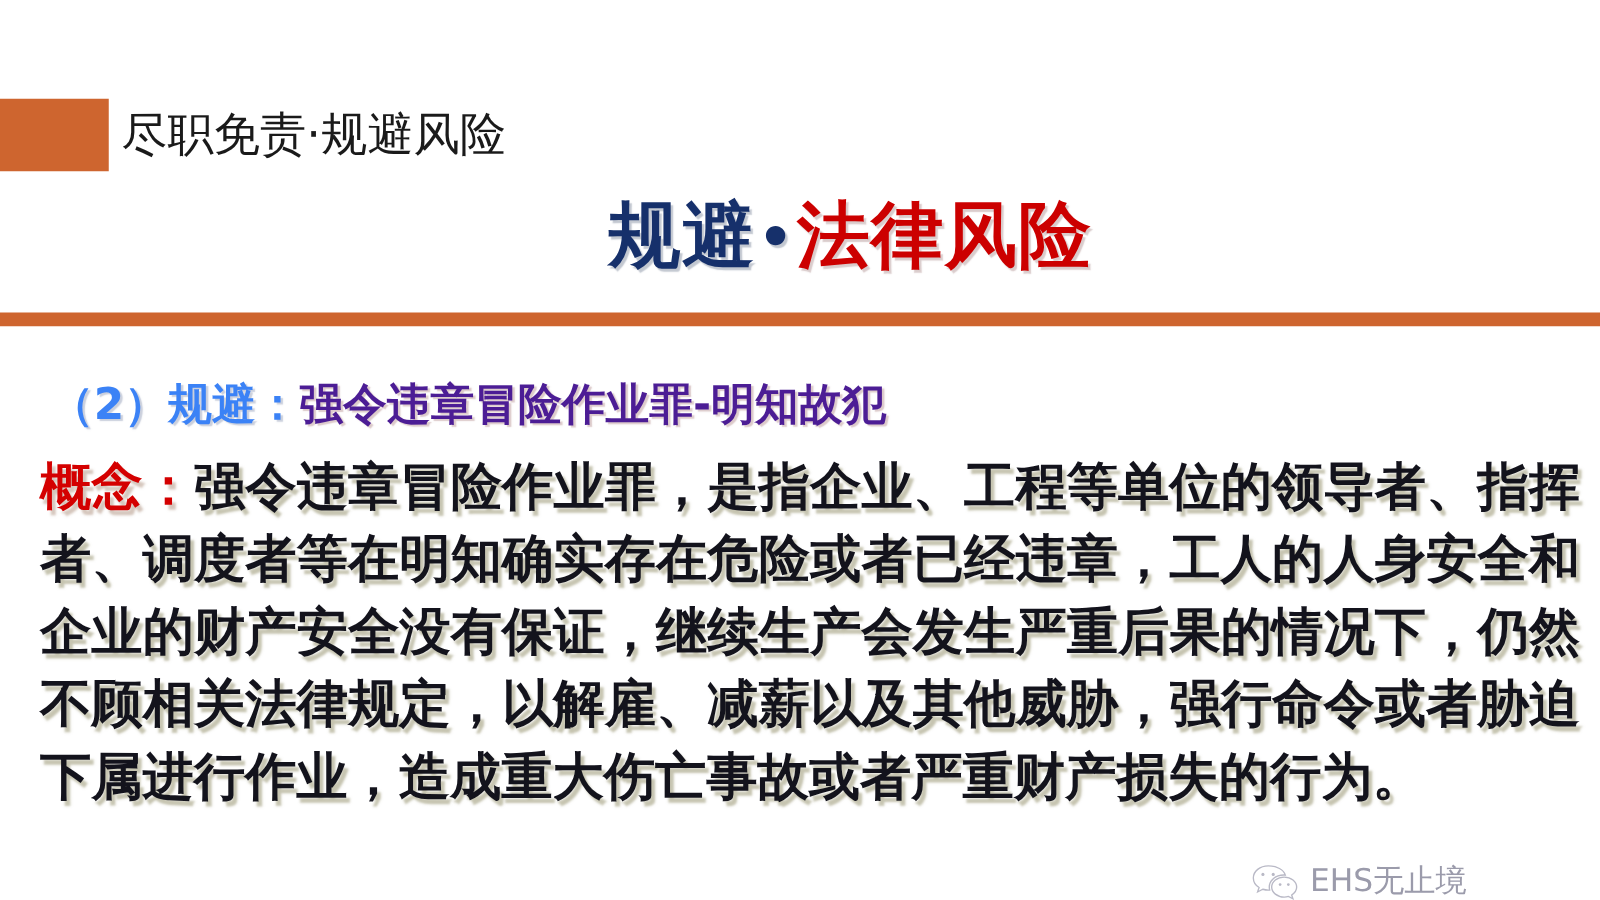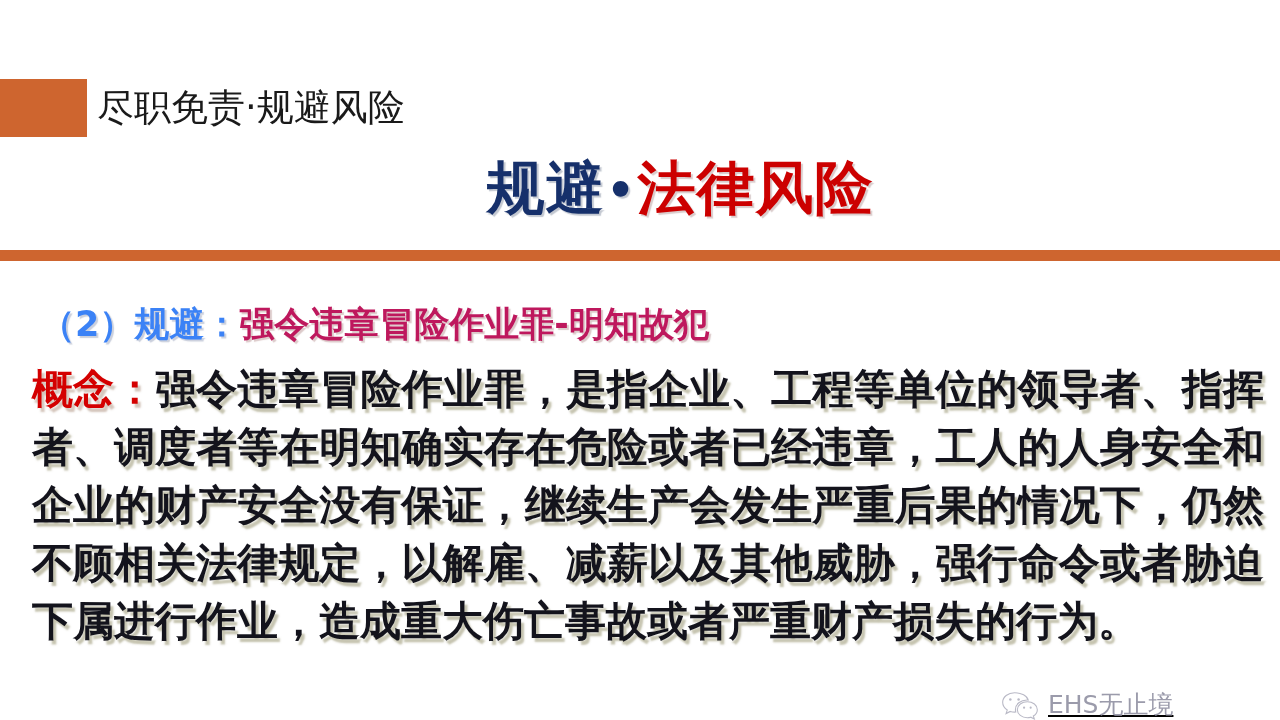--- a/index.html
+++ b/index.html
@@ -95,21 +95,21 @@
     line-height: 46px;
     font-weight: bold;
     white-space: nowrap;
     letter-spacing: 0px;
   }
   .subtitle .sub-blue {
     color: #3b82f6;
     text-shadow: 2px 2px 1px rgba(150,160,185,0.5);
   }
   .subtitle .sub-red {
-    color: #be185d;
+    color: #4c1d95;
     text-shadow: 2px 2px 1px rgba(185,150,150,0.5);
   }
 
   
   .body-text {
     position: absolute;
     left: 32px;
     top: 318px;
     width: 1232px;
     font-size: 41px;
@@ -127,21 +127,20 @@
   }
 
   
   .footer-logo {
     position: absolute;
     left: 1000px;
     top: 648px;
     display: flex;
     align-items: center;
     gap: 8px;
-    text-decoration: underline;
   }
   .wechat-icon {
     width: 40px;
     height: 30px;
     display: block;
   }
   .footer-logo-text {
     font-size: 25px;
     line-height: 30px;
     color: #9b9bab;

